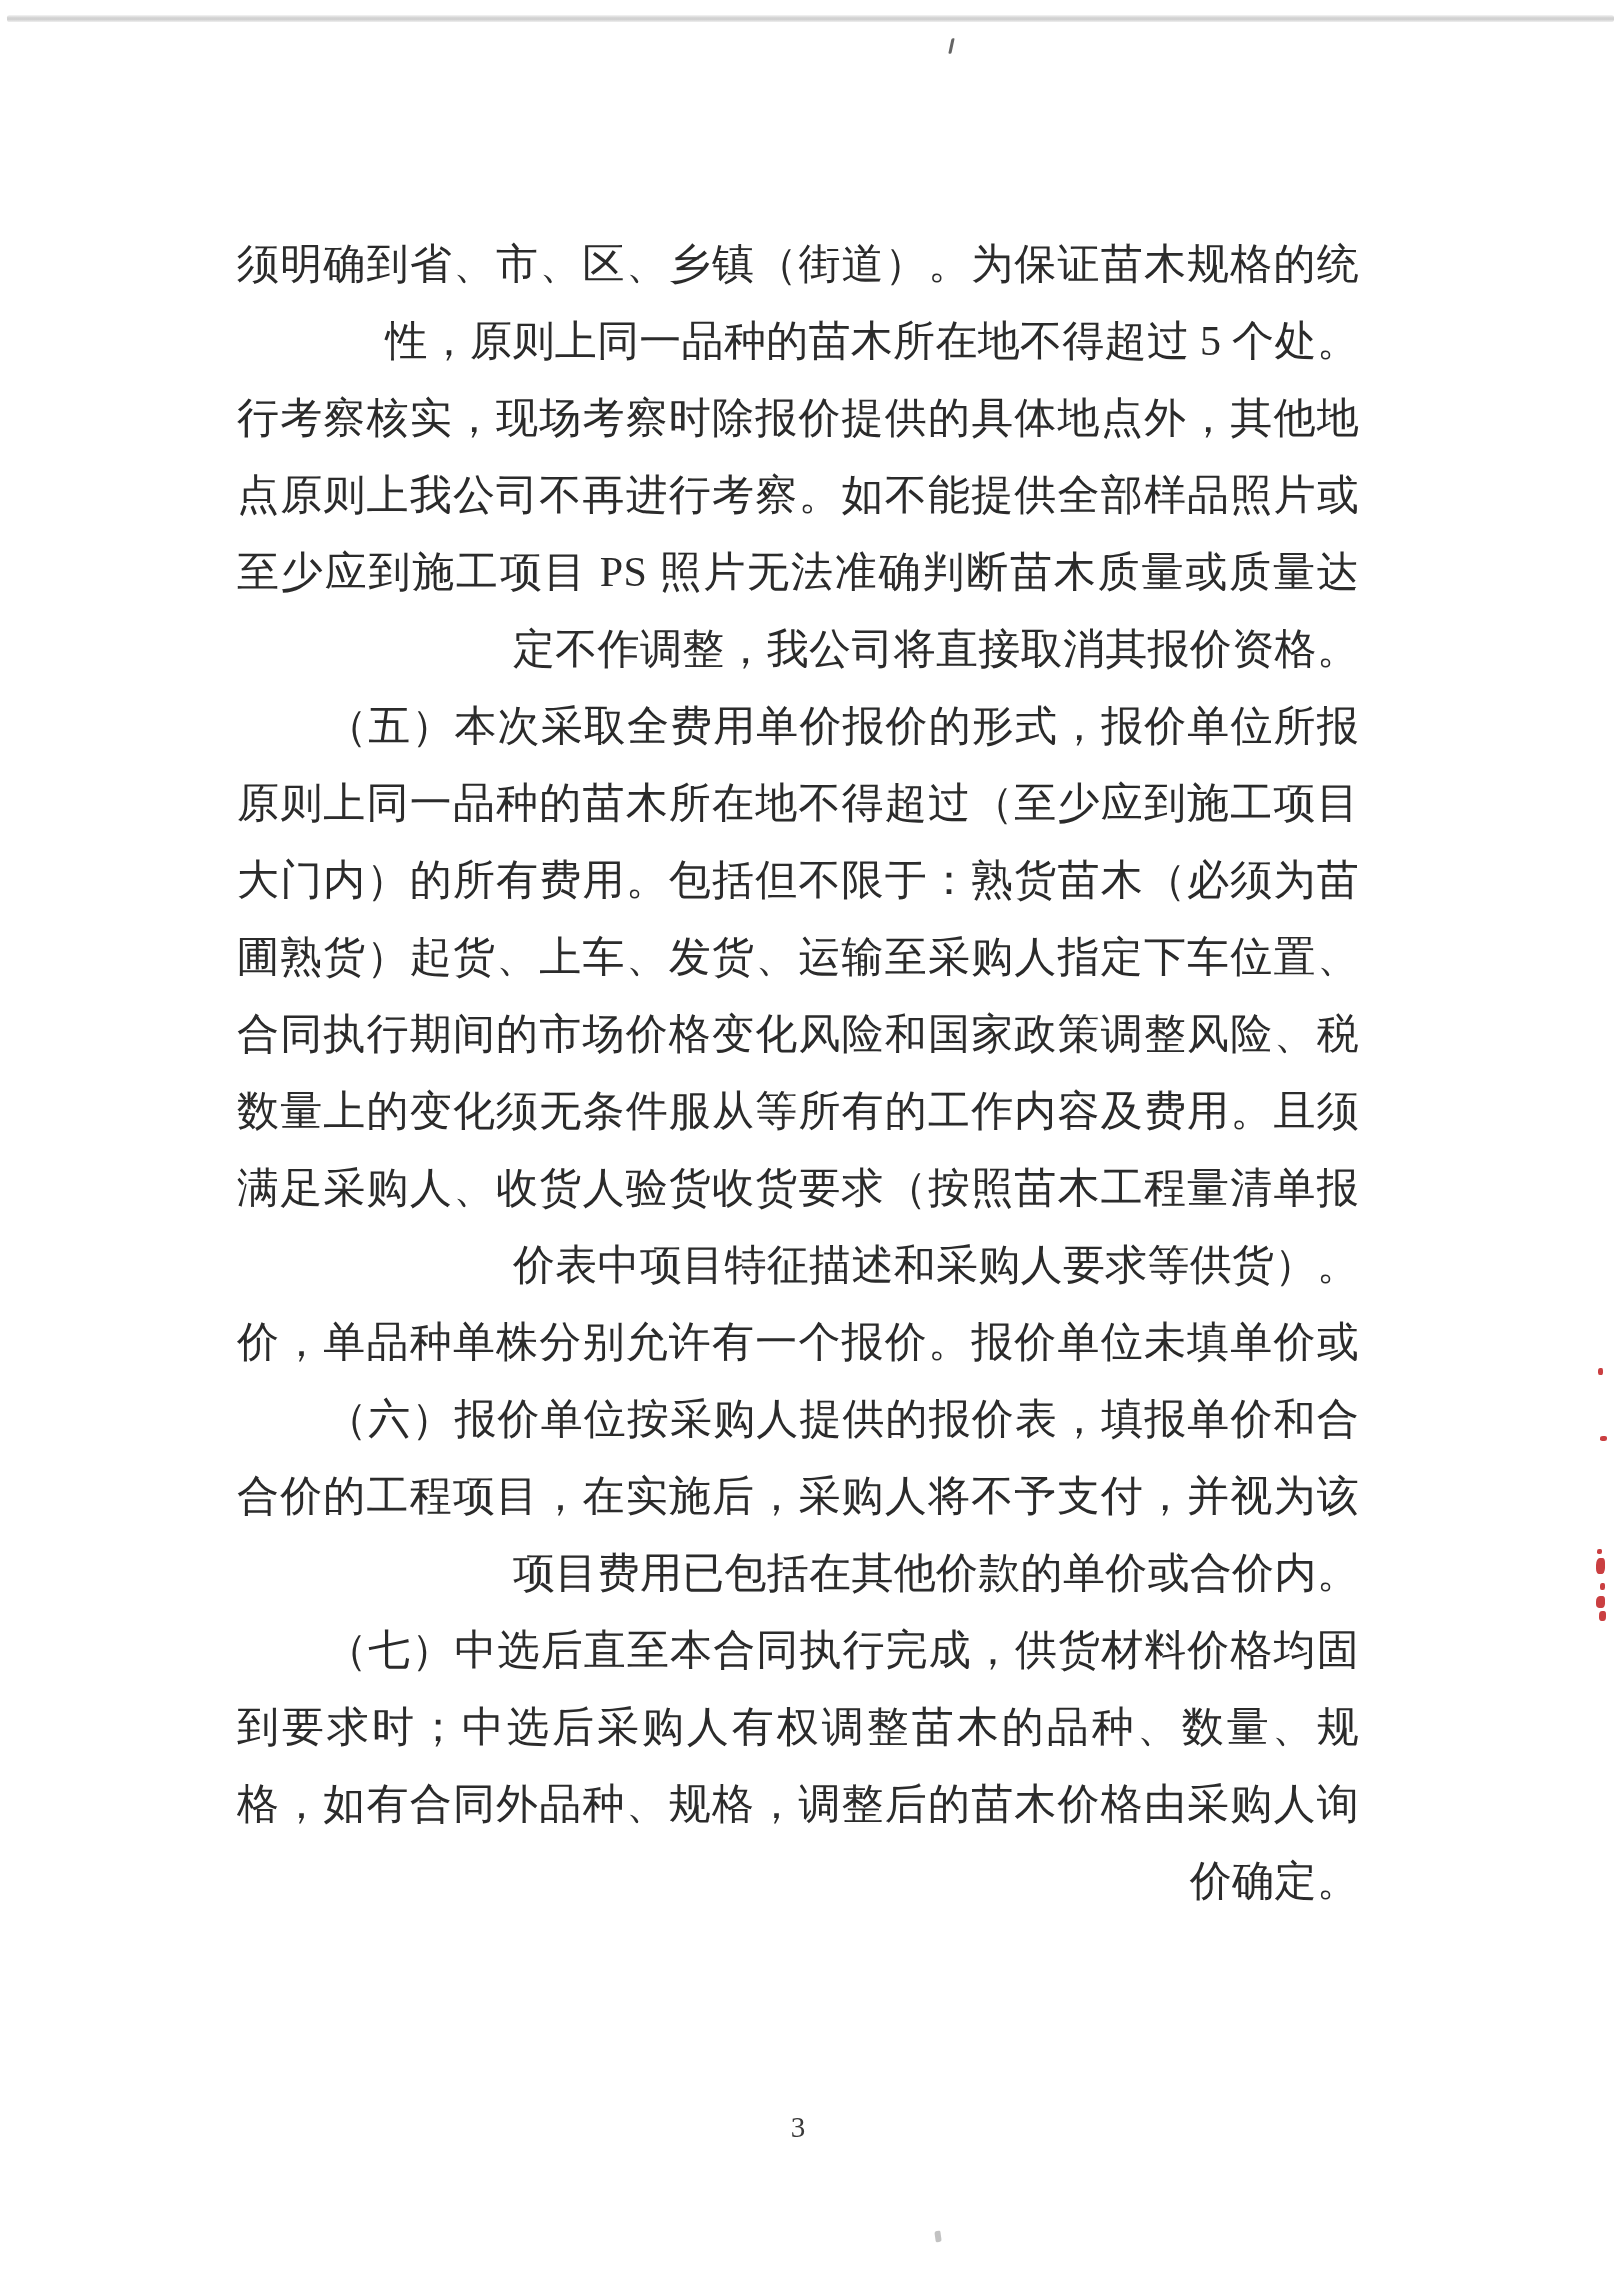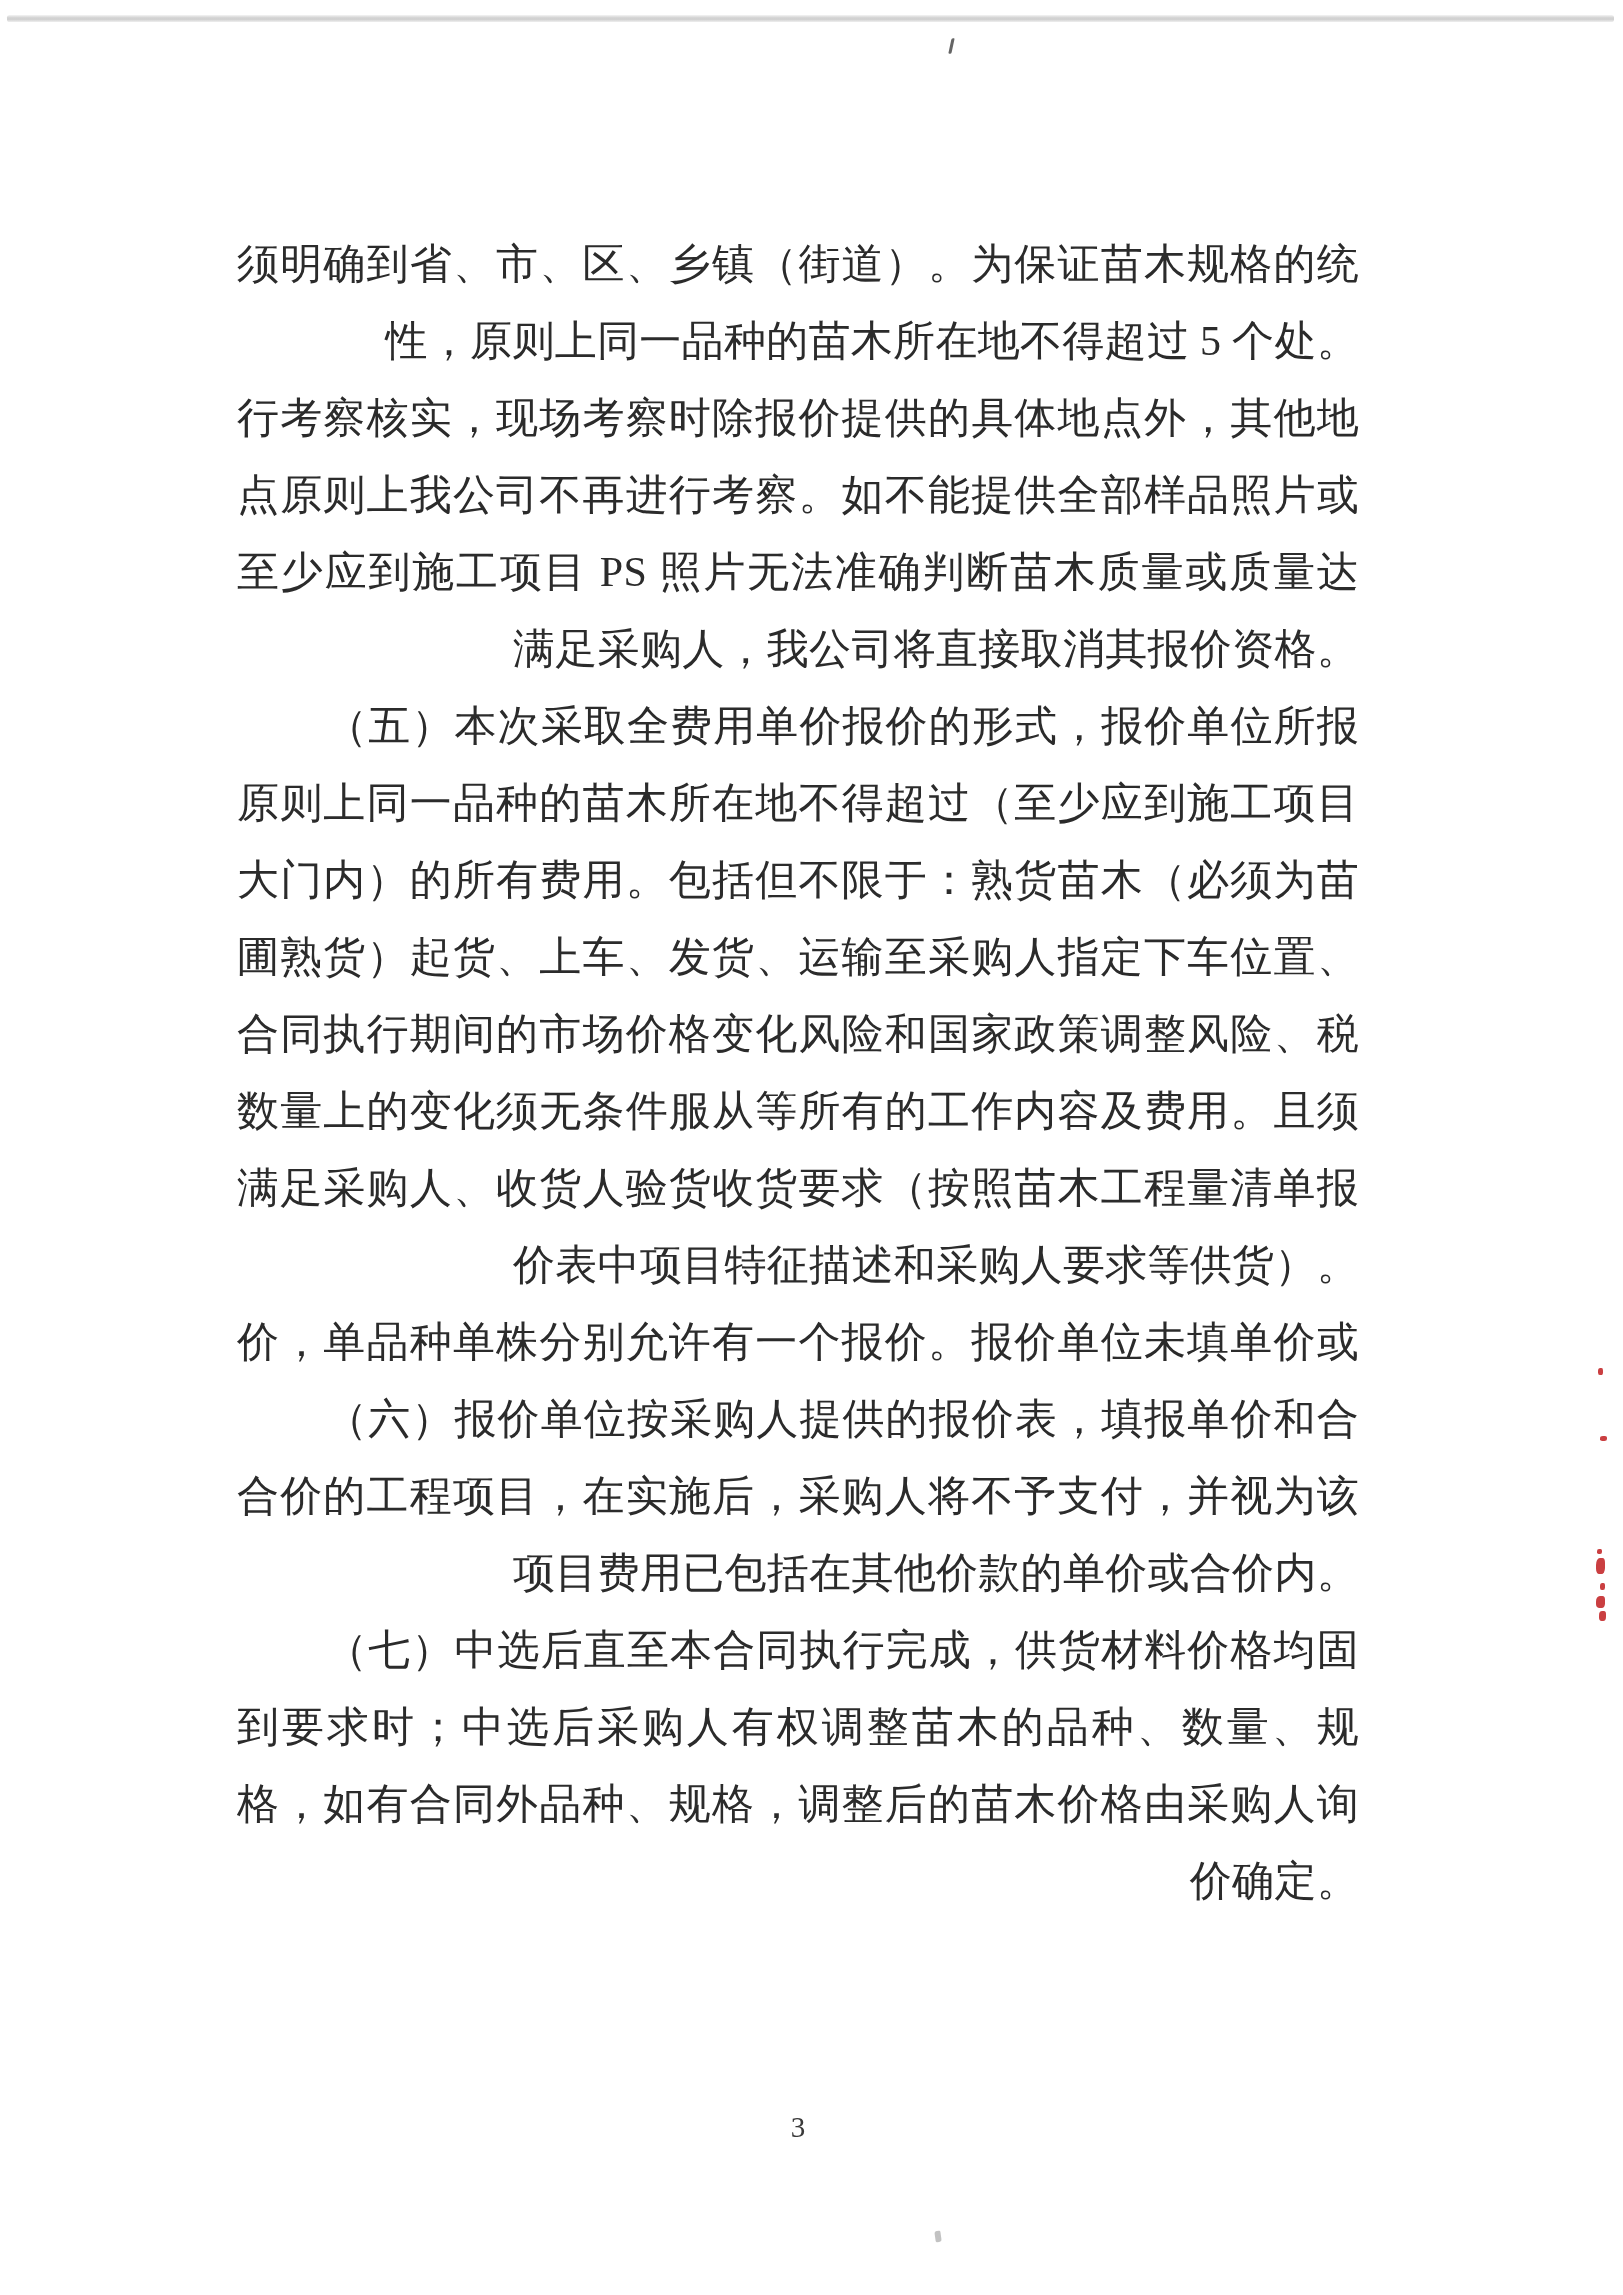--- a/index.html
+++ b/index.html
@@ -107,21 +107,21 @@
 
   <div class="scan-line-top"></div>
   <div class="pen-mark"></div>
 
   <div class="text-block" id="text-block">
       <div class="line fill">须明确到省、市、区、乡镇（街道）。为保证苗木规格的统一</div>
       <div class="line">性，原则上同一品种的苗木所在地不得超过 5 个处。</div>
       <div class="line fill">行考察核实，现场考察时除报价提供的具体地点外，其他地</div>
       <div class="line fill">点原则上我公司不再进行考察。如不能提供全部样品照片或</div>
       <div class="line fill">至少应到施工项目 PS 照片无法准确判断苗木质量或质量达不</div>
-      <div class="line">满足采购人，我公司将直接取消其报价资格。</div>
+      <div class="line">定不作调整，我公司将直接取消其报价资格。</div>
       <div class="line fill indent">（五）本次采取全费用单价报价的形式，报价单位所报</div>
       <div class="line fill">原则上同一品种的苗木所在地不得超过（至少应到施工项目</div>
       <div class="line fill">大门内）的所有费用。包括但不限于：熟货苗木（必须为苗</div>
       <div class="line fill">圃熟货）起货、上车、发货、运输至采购人指定下车位置、</div>
       <div class="line fill">合同执行期间的市场价格变化风险和国家政策调整风险、税</div>
       <div class="line fill">数量上的变化须无条件服从等所有的工作内容及费用。且须</div>
       <div class="line fill">满足采购人、收货人验货收货要求（按照苗木工程量清单报</div>
       <div class="line">价表中项目特征描述和采购人要求等供货）。</div>
       <div class="line fill">价，单品种单株分别允许有一个报价。报价单位未填单价或</div>
       <div class="line fill indent">（六）报价单位按采购人提供的报价表，填报单价和合</div>

